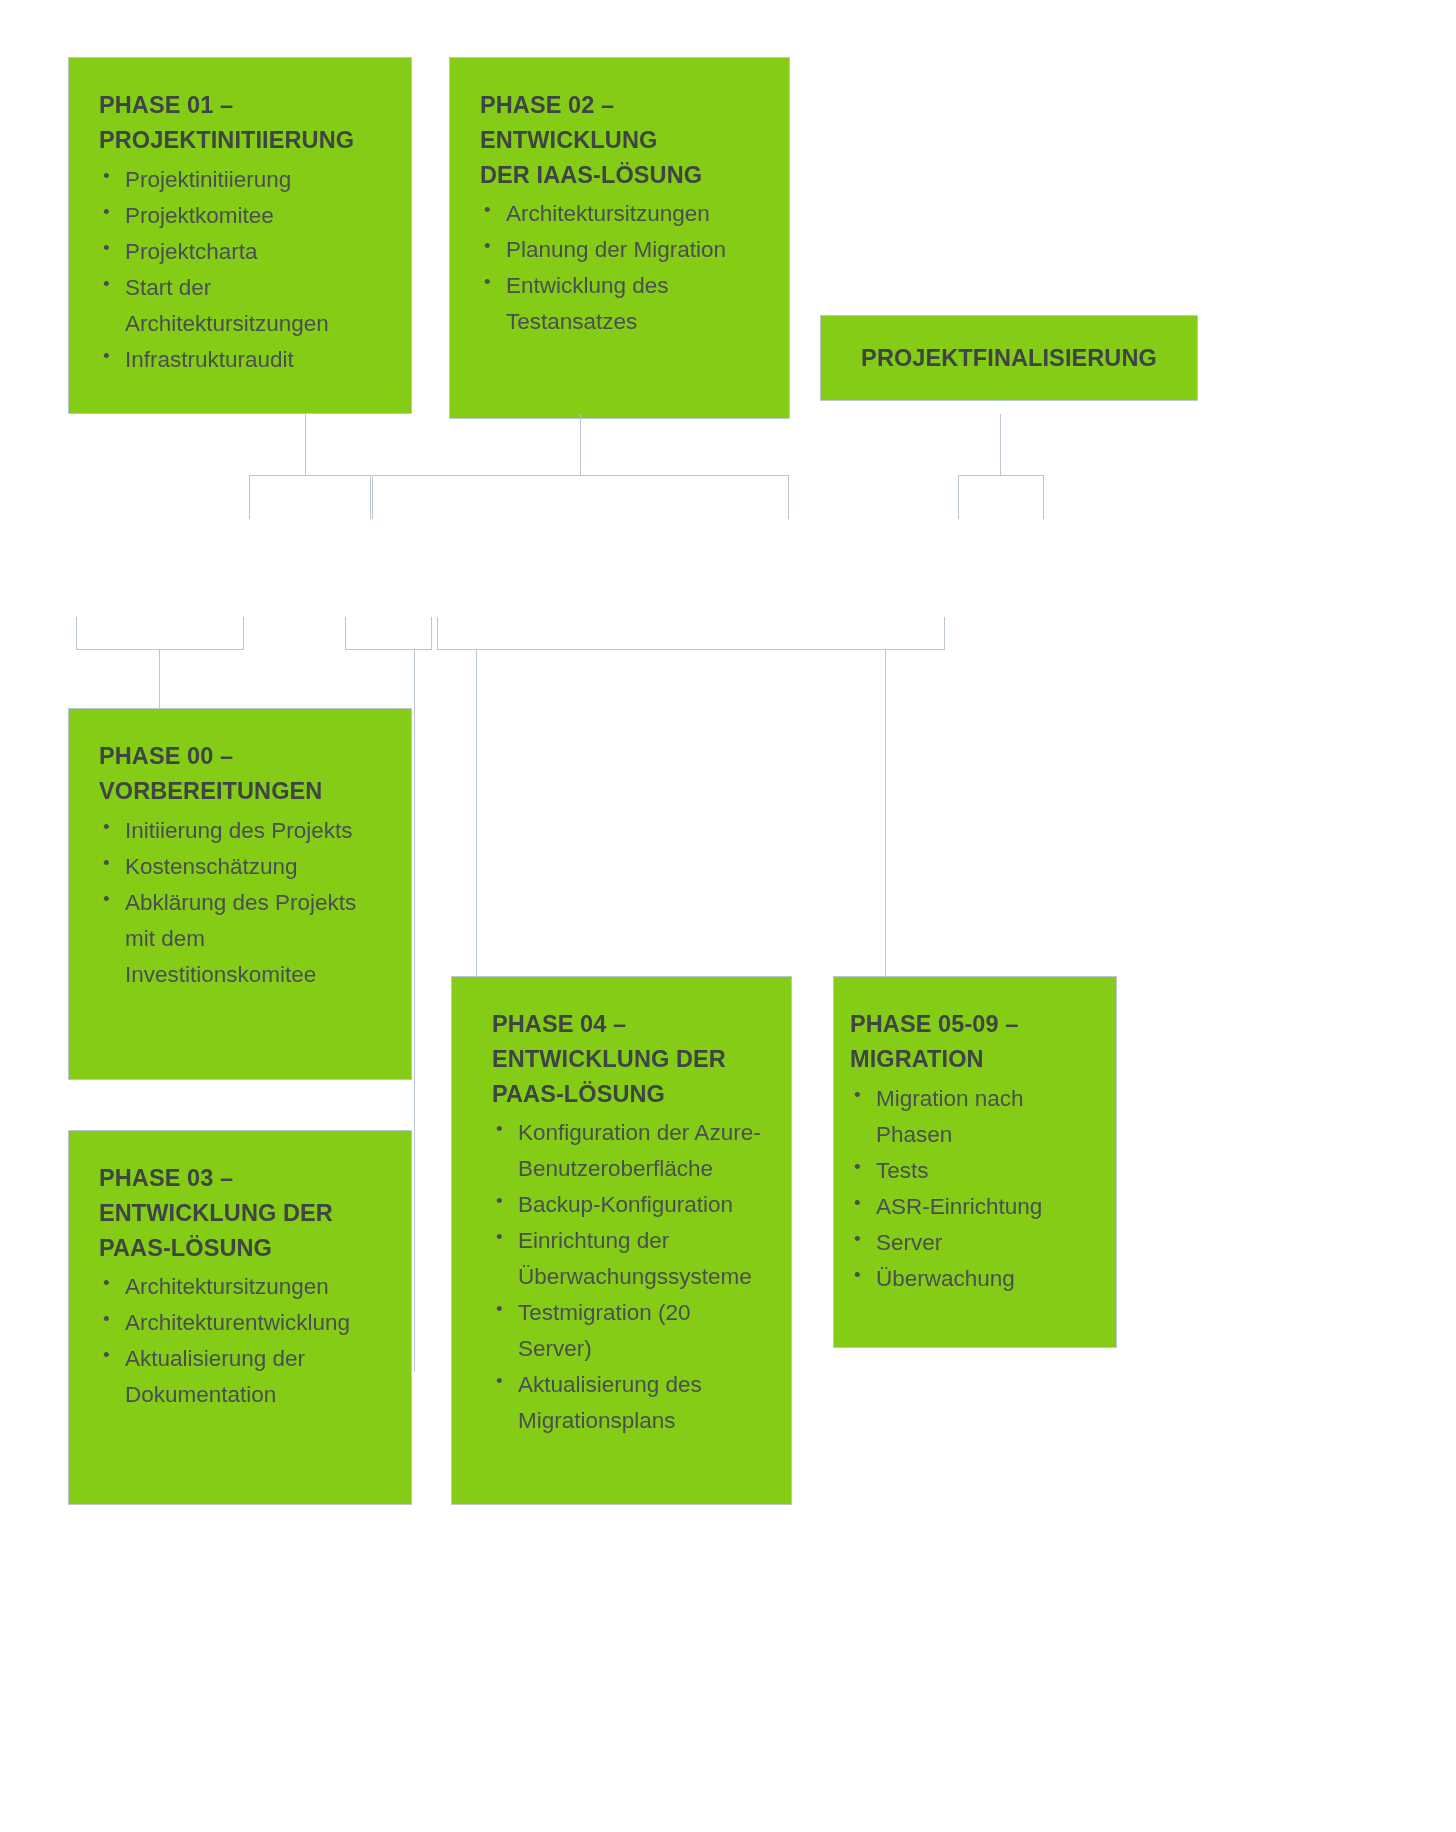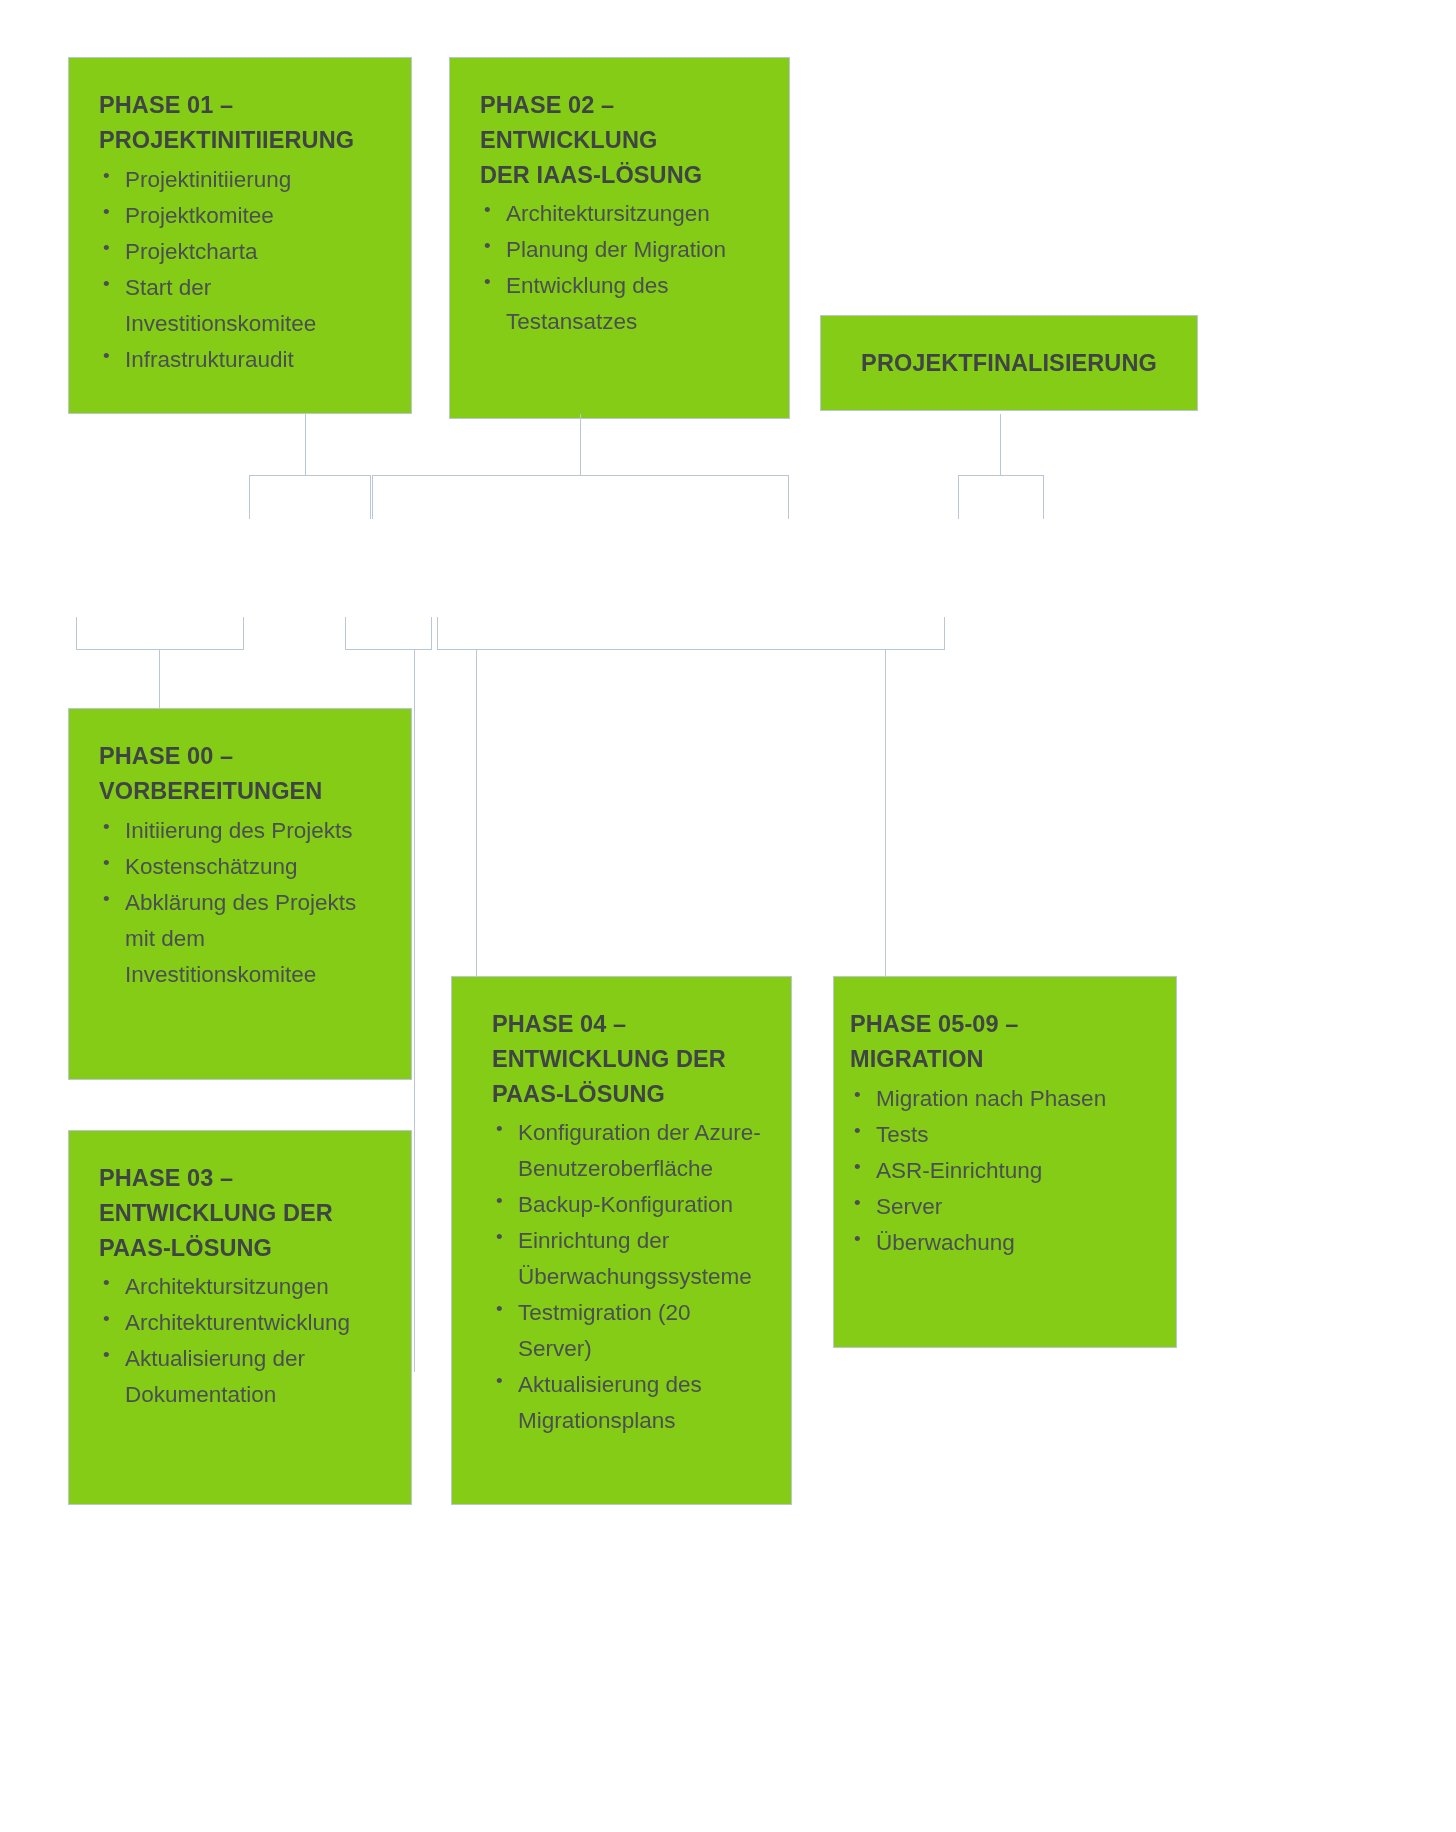--- a/index.html
+++ b/index.html
@@ -133,37 +133,37 @@
 
 <div id="stage">
 
   <div class="card" id="card-phase01" style="left:68px; top:57px; width:344px; height:357px;">
     <div class="card-title">PHASE 01 –
 PROJEKTINITIIERUNG</div>
     <ul>
       <li>Projektinitiierung</li>
       <li>Projektkomitee</li>
       <li>Projektcharta</li>
-      <li>Start der Investitionskomitee</li>
+      <li>Start der Architektursitzungen</li>
       <li>Infrastrukturaudit</li>
     </ul>
   </div>
 
   <div class="card" id="card-phase02" style="left:449px; top:57px; width:341px; height:362px;">
     <div class="card-title">PHASE 02 –
 ENTWICKLUNG
 DER IAAS-LÖSUNG</div>
     <ul>
       <li>Architektursitzungen</li>
       <li>Planung der Migration</li>
       <li>Entwicklung des Testansatzes</li>
     </ul>
   </div>
 
-  <div class="card" id="card-final" style="left:820px; top:315px; width:378px; height:96px; padding:16px;">
+  <div class="card" id="card-final" style="left:820px; top:315px; width:378px; height:86px; padding:16px;">
     <div class="card-title" style="display:flex; align-items:center; justify-content:center; height:100%; margin:0; font-size:23.5px;">PROJEKTFINALISIERUNG</div>
   </div>
 
   <div class="conn v" style="left:305px; top:414px; width:1px; height:62px;"></div>
 
   <div class="conn bracket-down" style="left:249px; top:475px; width:122px; height:44px;"></div>
 
   <div class="conn v" style="left:580px; top:414px; width:1px; height:62px;"></div>
 
   <div class="conn bracket-down" style="left:372px; top:475px; width:417px; height:44px;"></div>
@@ -209,21 +209,21 @@
 PAAS-LÖSUNG</div>
     <ul>
       <li>Konfiguration der Azure-Benutzeroberfläche</li>
       <li>Backup-Konfiguration</li>
       <li>Einrichtung der Überwachungssysteme</li>
       <li>Testmigration (20 Server)</li>
       <li>Aktualisierung des Migrationsplans</li>
     </ul>
   </div>
 
-  <div class="card" id="card-phase0509" style="left:833px; top:976px; width:344px; height:372px;padding-left:16px;">
+  <div class="card" id="card-phase0509" style="left:833px; top:976px; width:284px; height:372px;padding-left:16px;">
     <div class="card-title">PHASE 05-09 –
 MIGRATION</div>
     <ul>
       <li>Migration nach Phasen</li>
       <li>Tests</li>
       <li>ASR-Einrichtung</li>
       <li>Server</li>
       <li>Überwachung</li>
     </ul>
   </div>

